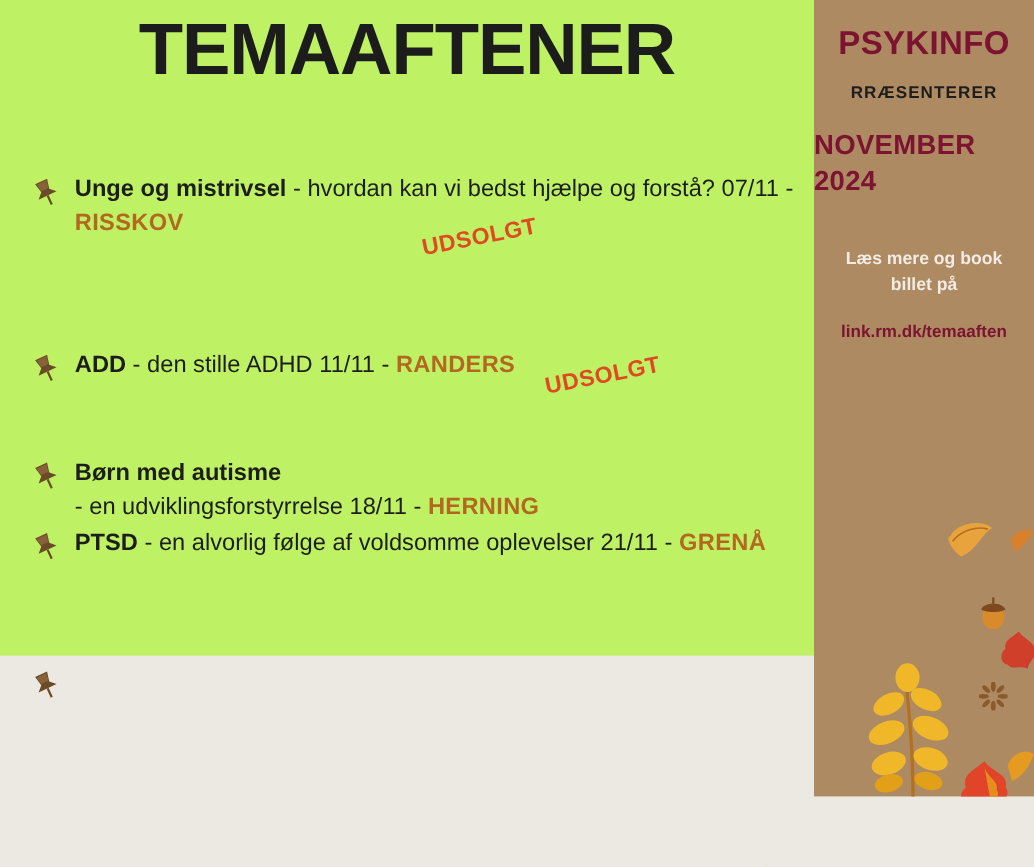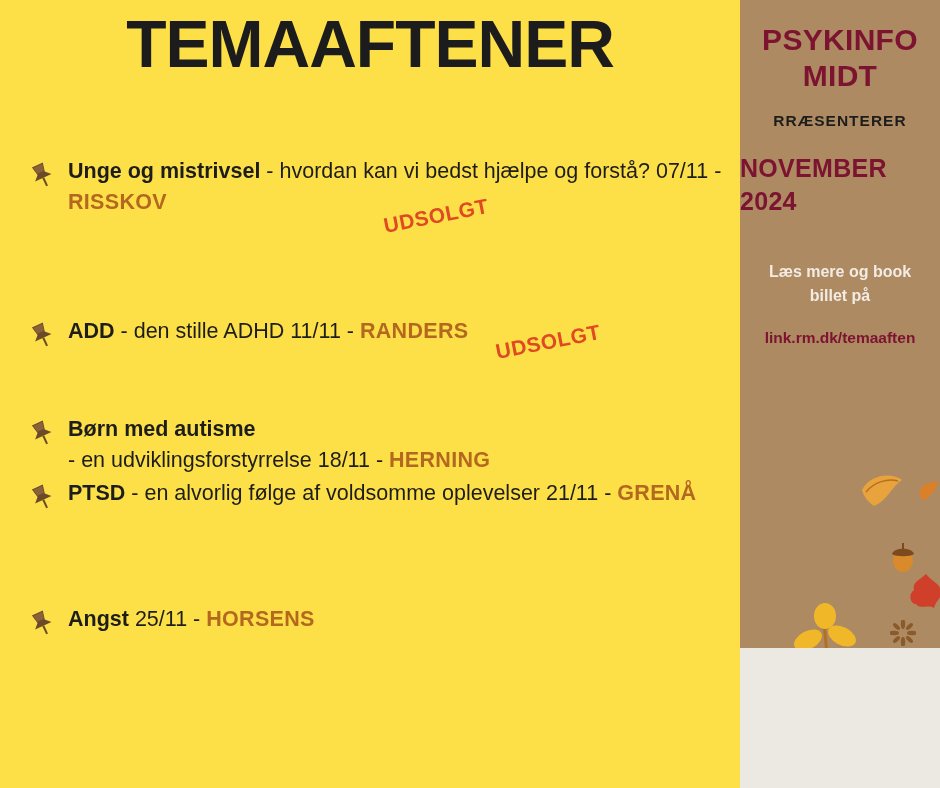--- a/index.html
+++ b/index.html
@@ -18,22 +18,22 @@
     width: 940px;
     height: 788px;
     background: #ece9e2;
     display: flex;
   }
 
   
   .left {
     position: relative;
     width: 740px;
-    height: 788px;
-    background: #fde047;
+    height: 596px;
+    background: #bef264;
     box-sizing: border-box;
   }
   .title {
     position: absolute;
     top: 8px;
     left: 0;
     width: 740px;
     text-align: center;
     font-family: "Liberation Sans", sans-serif;
     font-weight: bold;
@@ -92,21 +92,21 @@
     transform: rotate(-11deg);
     white-space: nowrap;
   }
   .soldout.s0 { left: 383px; top: 48px; }
   .soldout.s1 { left: 495px; top: 14px; }
 
   
   .right {
     position: relative;
     width: 200px;
-    height: 648px;
+    height: 724px;
     background: #ad8a62;
     box-sizing: border-box;
     overflow: hidden;
   }
   .brand {
     margin-top: 22px;
     text-align: center;
     color: #7c1330;
     font-weight: bold;
     font-size: 30px;
@@ -227,33 +227,29 @@
       <div class="event ev-4">
         <span class="pin">
           <svg width="30" height="30" viewBox="0 0 30 30">
             <g transform="rotate(-25 15 15)">
               <path d="M9 4 L21 4 L19 13 L24 18 L6 18 L11 13 Z" fill="#6b4a2a"></path>
               <rect x="14" y="18" width="2" height="9" fill="#6b4a2a"></rect>
               <path d="M10 5 L20 5 L18.5 12 L11.5 12 Z" fill="#8a6239"></path>
             </g>
           </svg>
         </span>
-        <div class="ev-text">
-          <span class="strong">Angst</span><span> 25/11 - </span><span class="place">HORSENS</span>
-        </div>
       </div>
 
     </div>
   </div>
 
   <div class="right">
 
     <div class="brand">
       <div>PSYKINFO</div>
-      <div>MIDT</div>
     </div>
 
     <div class="presenter">RRÆSENTERER</div>
 
     <div class="month">
       <div>NOVEMBER</div>
       <div>2024</div>
     </div>
 
     <div class="booking">

